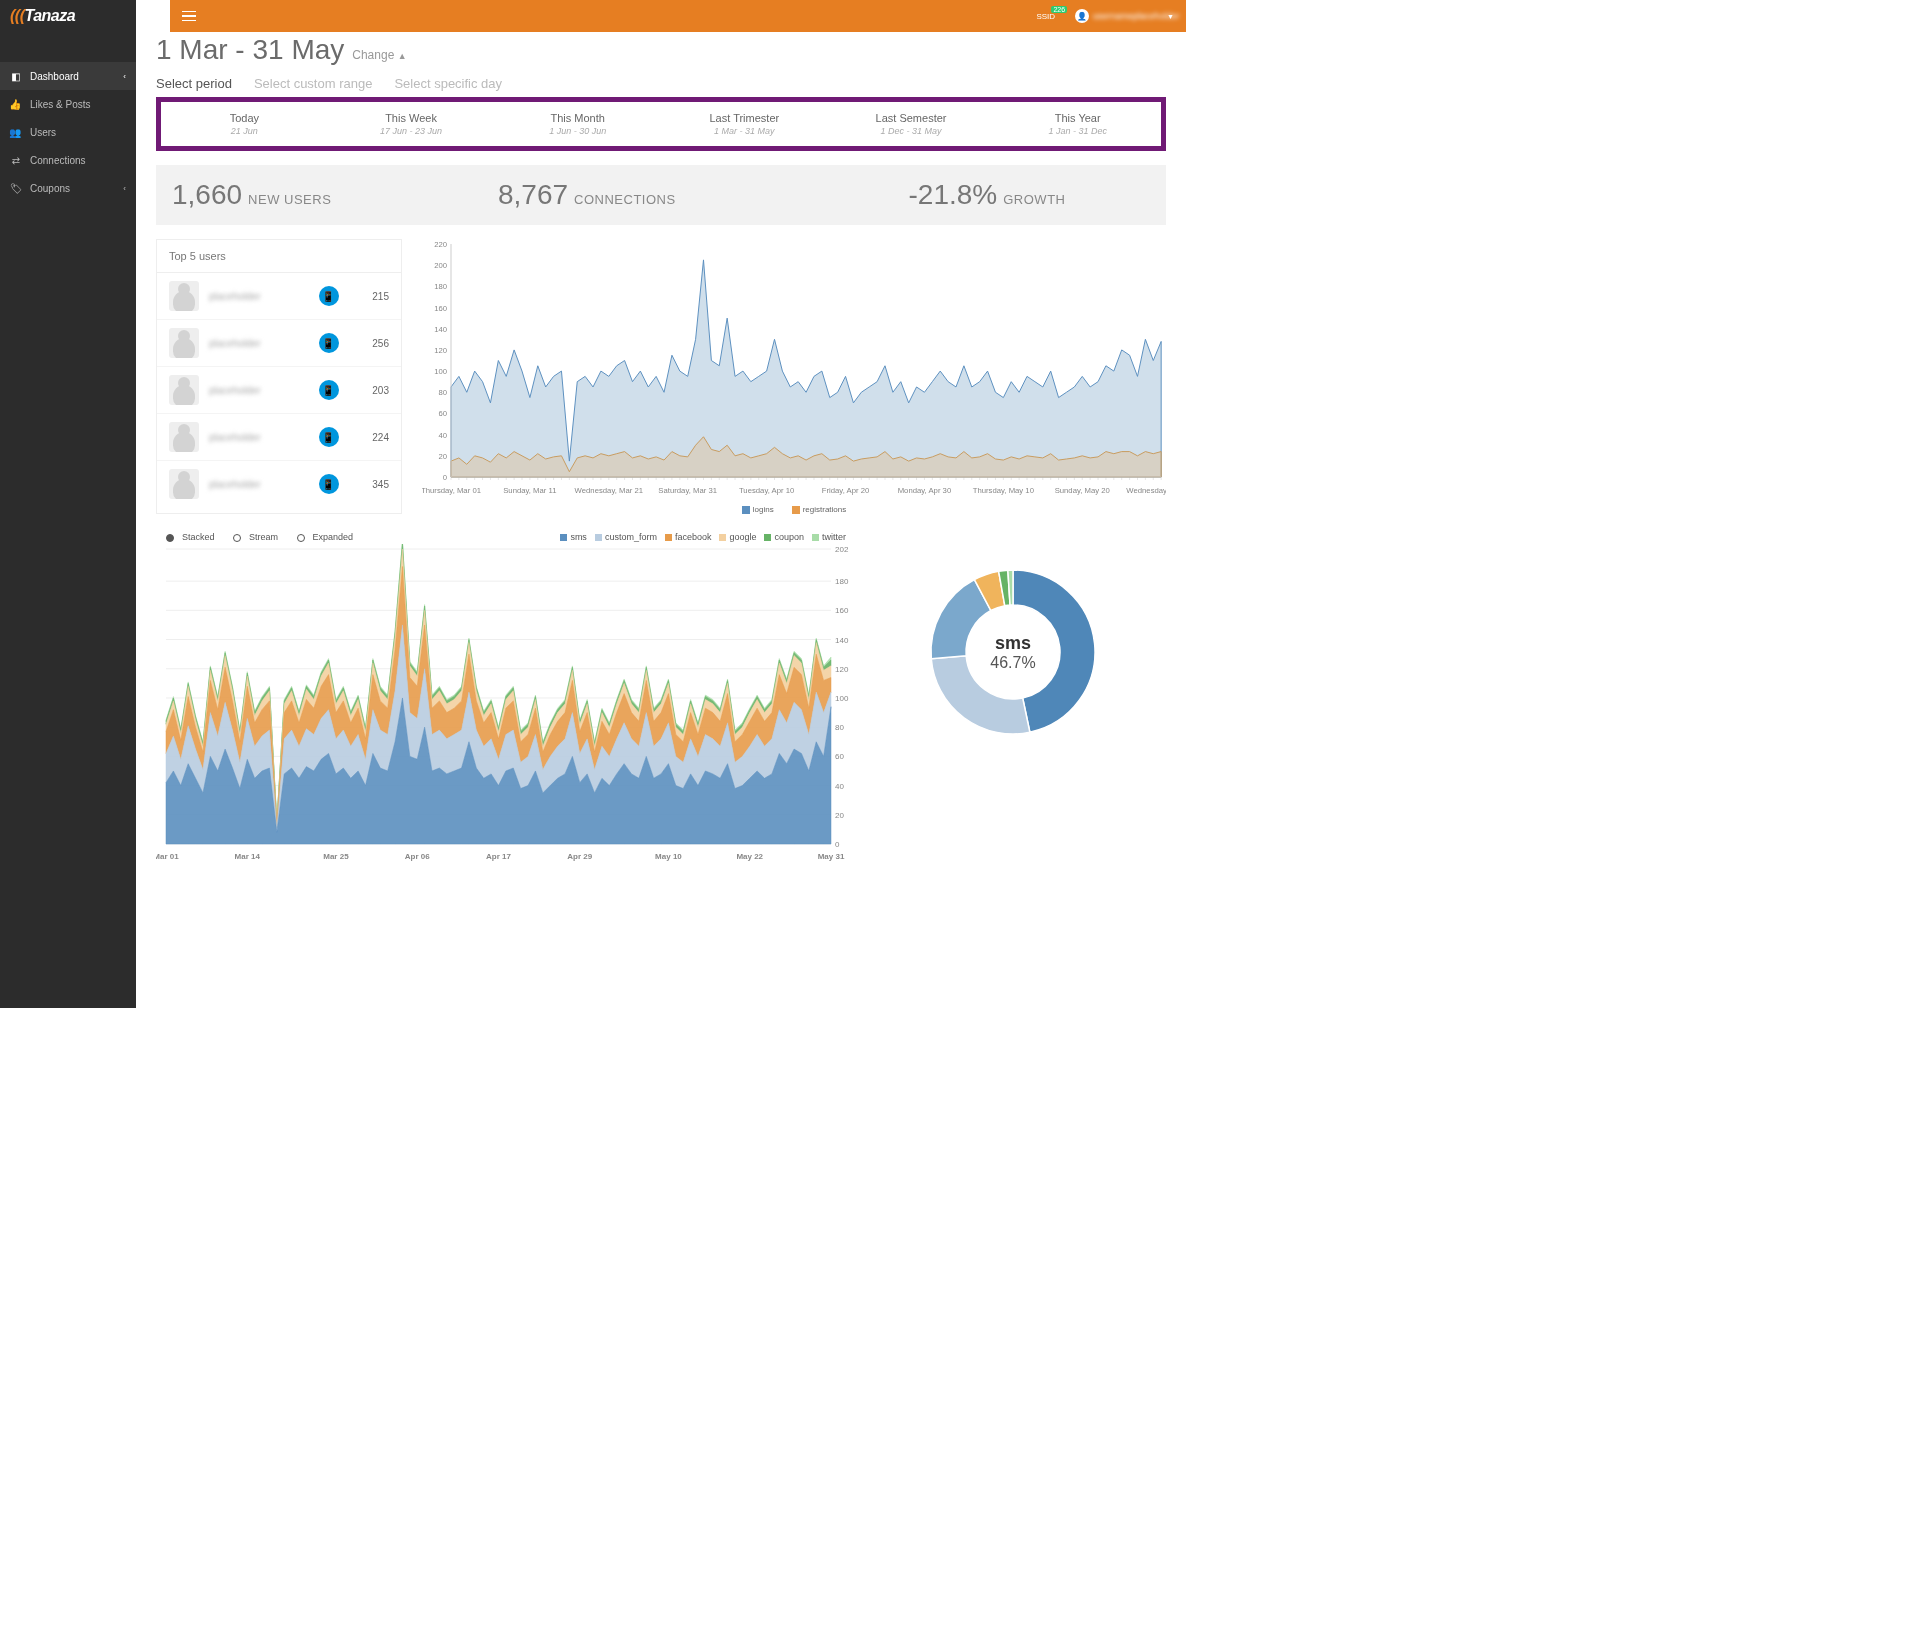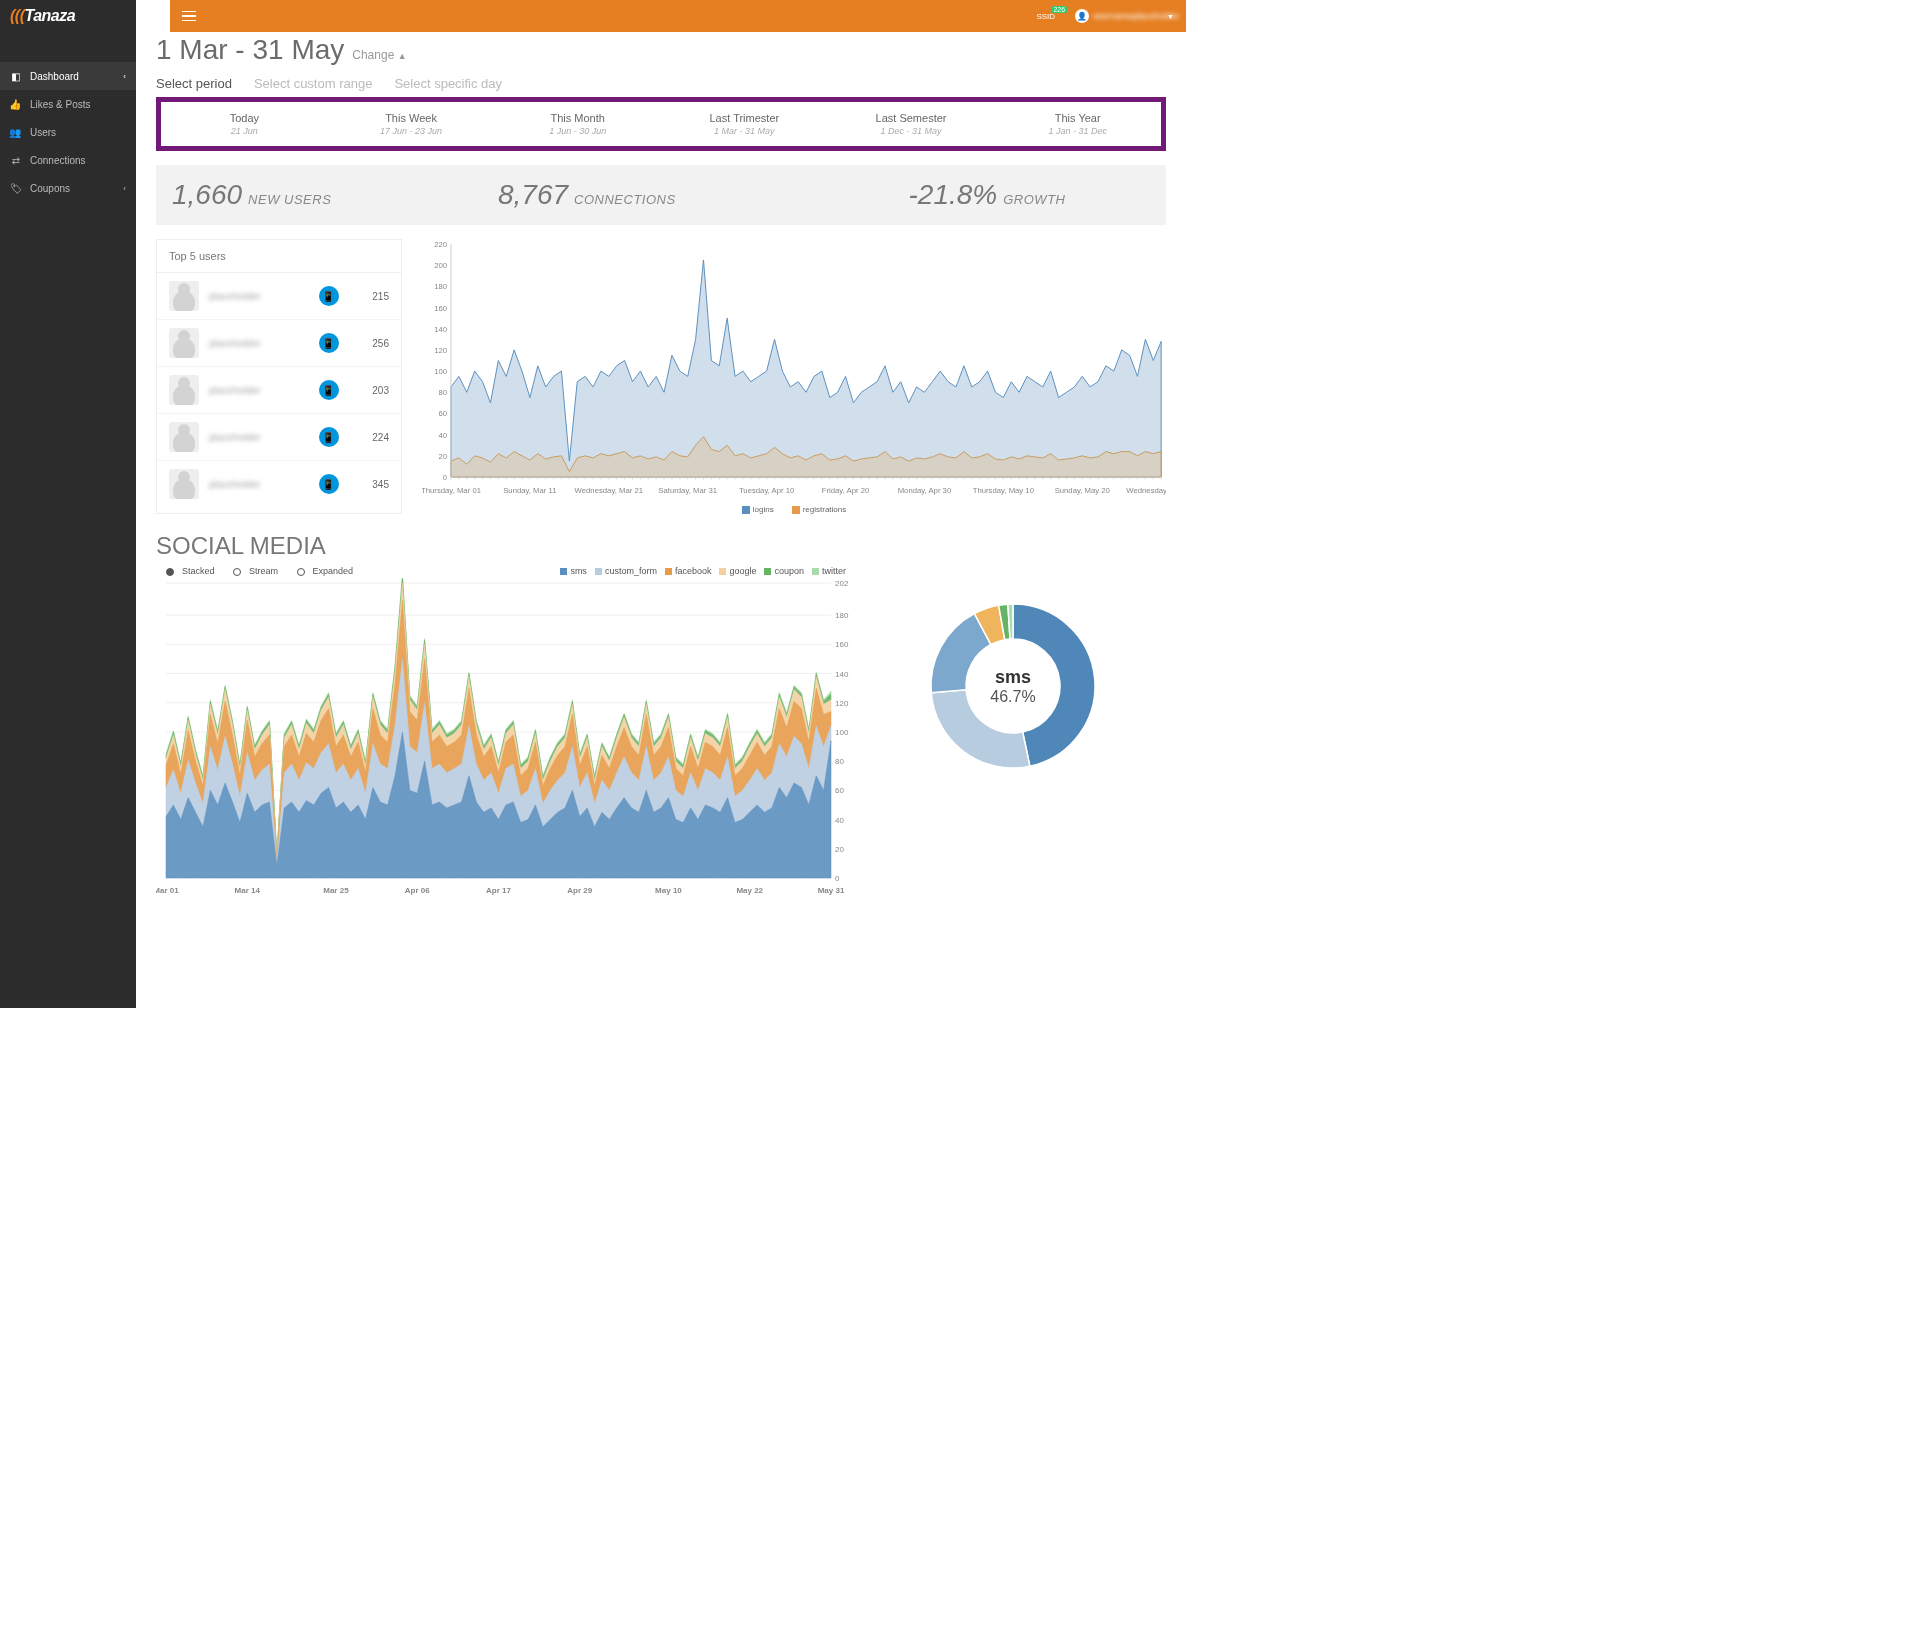--- a/index.html
+++ b/index.html
@@ -40,21 +40,21 @@
 
 .tabs { display: flex; gap: 22px; margin-bottom: 6px; }
 .tab { font-size: 13px; color: #bbb; cursor: pointer; }
 .tab.active { color: #555; font-weight: 500; }
 
 .periods { display: flex; border: 5px solid #701a75; background: #fff; margin-bottom: 14px; }
 .period { flex: 1; text-align: center; padding: 10px 4px; cursor: pointer; }
 .period .label { font-size: 11px; color: #666; margin-bottom: 2px; }
 .period .range { font-size: 9px; color: #aaa; font-style: italic; }
 
-.stats { display: flex; background: #f2f2f2; padding: 14px 16px; margin-bottom: 14px; font-style: italic; }
+.stats { display: flex; background: #f2f2f2; padding: 14px 16px; margin-bottom: 14px; }
 .stat { flex: 1; display: flex; align-items: baseline; }
 .stat:nth-child(3){ justify-content: center; }
 .stat .value { font-size: 28px; font-weight: 400; color: #777; margin-right: 6px; }
 .stat .label { font-size: 13px; color: #888; letter-spacing: 0.5px; }
 
 .row1 { display: flex; gap: 20px; margin-bottom: 18px; }
 
 .top5 { width: 246px; border: 1px solid #eee; }
 .top5-header { padding: 10px 12px; font-size: 11px; color: #777; border-bottom: 1px solid #eee; }
 .top5-row { display: flex; align-items: center; padding: 8px 12px; border-bottom: 1px solid #f4f4f4; }
@@ -365,21 +365,20 @@
                 <span>logins</span>
               </span>
             <span class="legend-item">
                 <span class="swatch" style="background:#e79b4a"></span>
                 <span>registrations</span>
               </span>
           </div>
         </div>
       </div>
 
-      <h2 class="section-title">SOCIAL MEDIA</h2>
 
       <div class="row2">
         <div class="chart2-wrap">
           <div class="chart2-controls">
             <div class="modes">
               <span><span class="radio filled"></span><span>Stacked</span></span>
               <span><span class="radio"></span><span>Stream</span></span>
               <span><span class="radio"></span><span>Expanded</span></span>
             </div>
             <div class="legend2" id="legend2">

